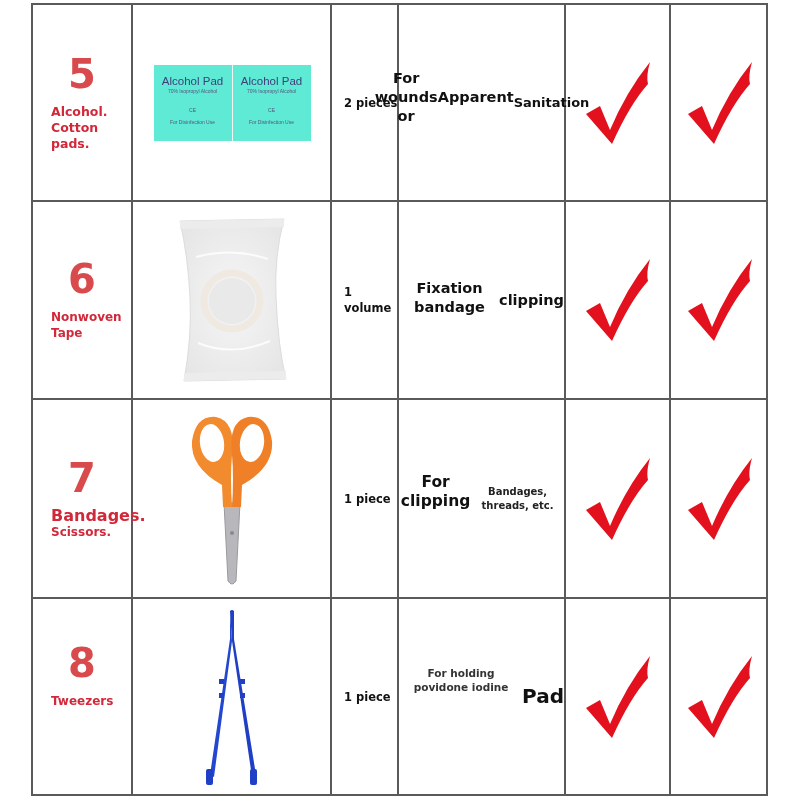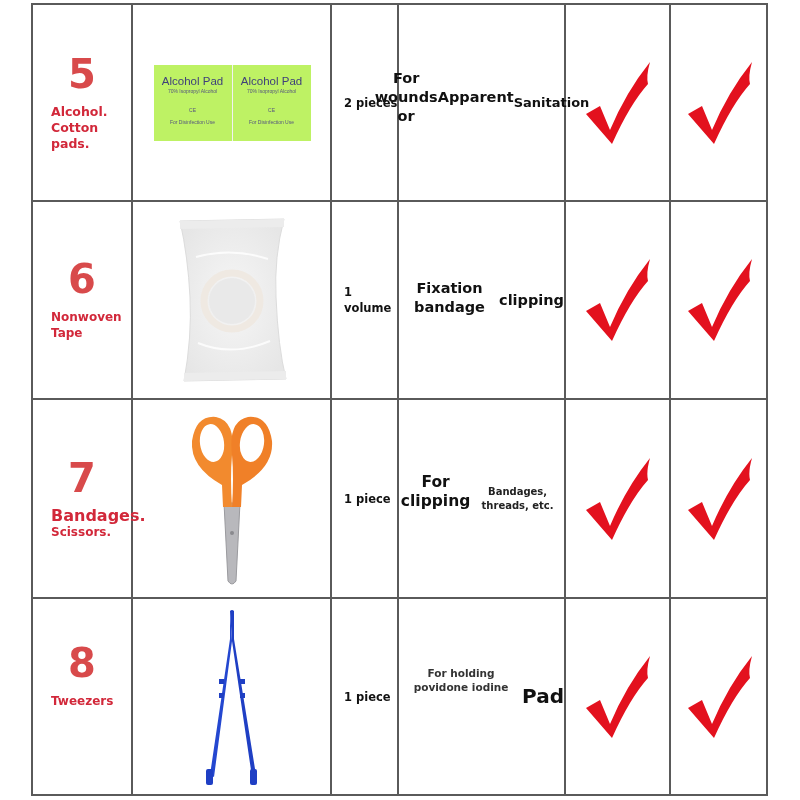--- a/index.html
+++ b/index.html
@@ -15,21 +15,21 @@
   .c-use { left:400px; width:164px; flex-direction:row; text-align:center; }
   .c-chk1 { left:566px; width:103px; }
   .c-chk2 { left:671px; width:97px; }
   .num { width:62px; text-align:center; font-family:"DejaVu Sans", sans-serif; font-size:40px; font-weight:bold; color:#d84a4b; line-height:1; margin-bottom:10px; }
   .lbl { font-family:"DejaVu Sans", sans-serif; font-size:12.5px; font-weight:bold; color:#d2283a; line-height:16px; }
   .qty { font-family:"DejaVu Sans", sans-serif; font-size:11.5px; font-weight:bold; color:#111; line-height:16px; }
   .use-lg { font-family:"DejaVu Sans", sans-serif; font-size:14.5px; font-weight:bold; color:#111; line-height:19px; }
   .use-sm { font-family:"DejaVu Sans", sans-serif; font-size:10.5px; font-weight:bold; color:#222; line-height:14px; }
   .check { width:64px; height:82px; }
   
-  .pads { display:flex; width:157px; height:76px; background:#bef264;text-align:center; }
+  .pads { display:flex; width:157px; height:76px; background:#5eead4;text-align:center; }
   .pad { flex:1; border-right:1px solid #f2f2f2; display:flex; flex-direction:column; align-items:center; padding-top:10px; box-sizing:border-box; }
   .pad:last-child { border-right:none; }
   .pad-t { font-family:"Liberation Sans", sans-serif; font-size:11.5px; color:#3f3f7a; }
   .pad-s { font-family:"Liberation Sans", sans-serif; font-size:5px; color:#55557e; margin-top:1px; }
   .pad-ce { font-family:"Liberation Sans", sans-serif; font-size:5px; color:#55557e; margin-top:13px; }
   .pad-u { font-family:"Liberation Sans", sans-serif; font-size:5px; color:#55557e; margin-top:6px; }
 </style>
 </head>
 <body>
 

